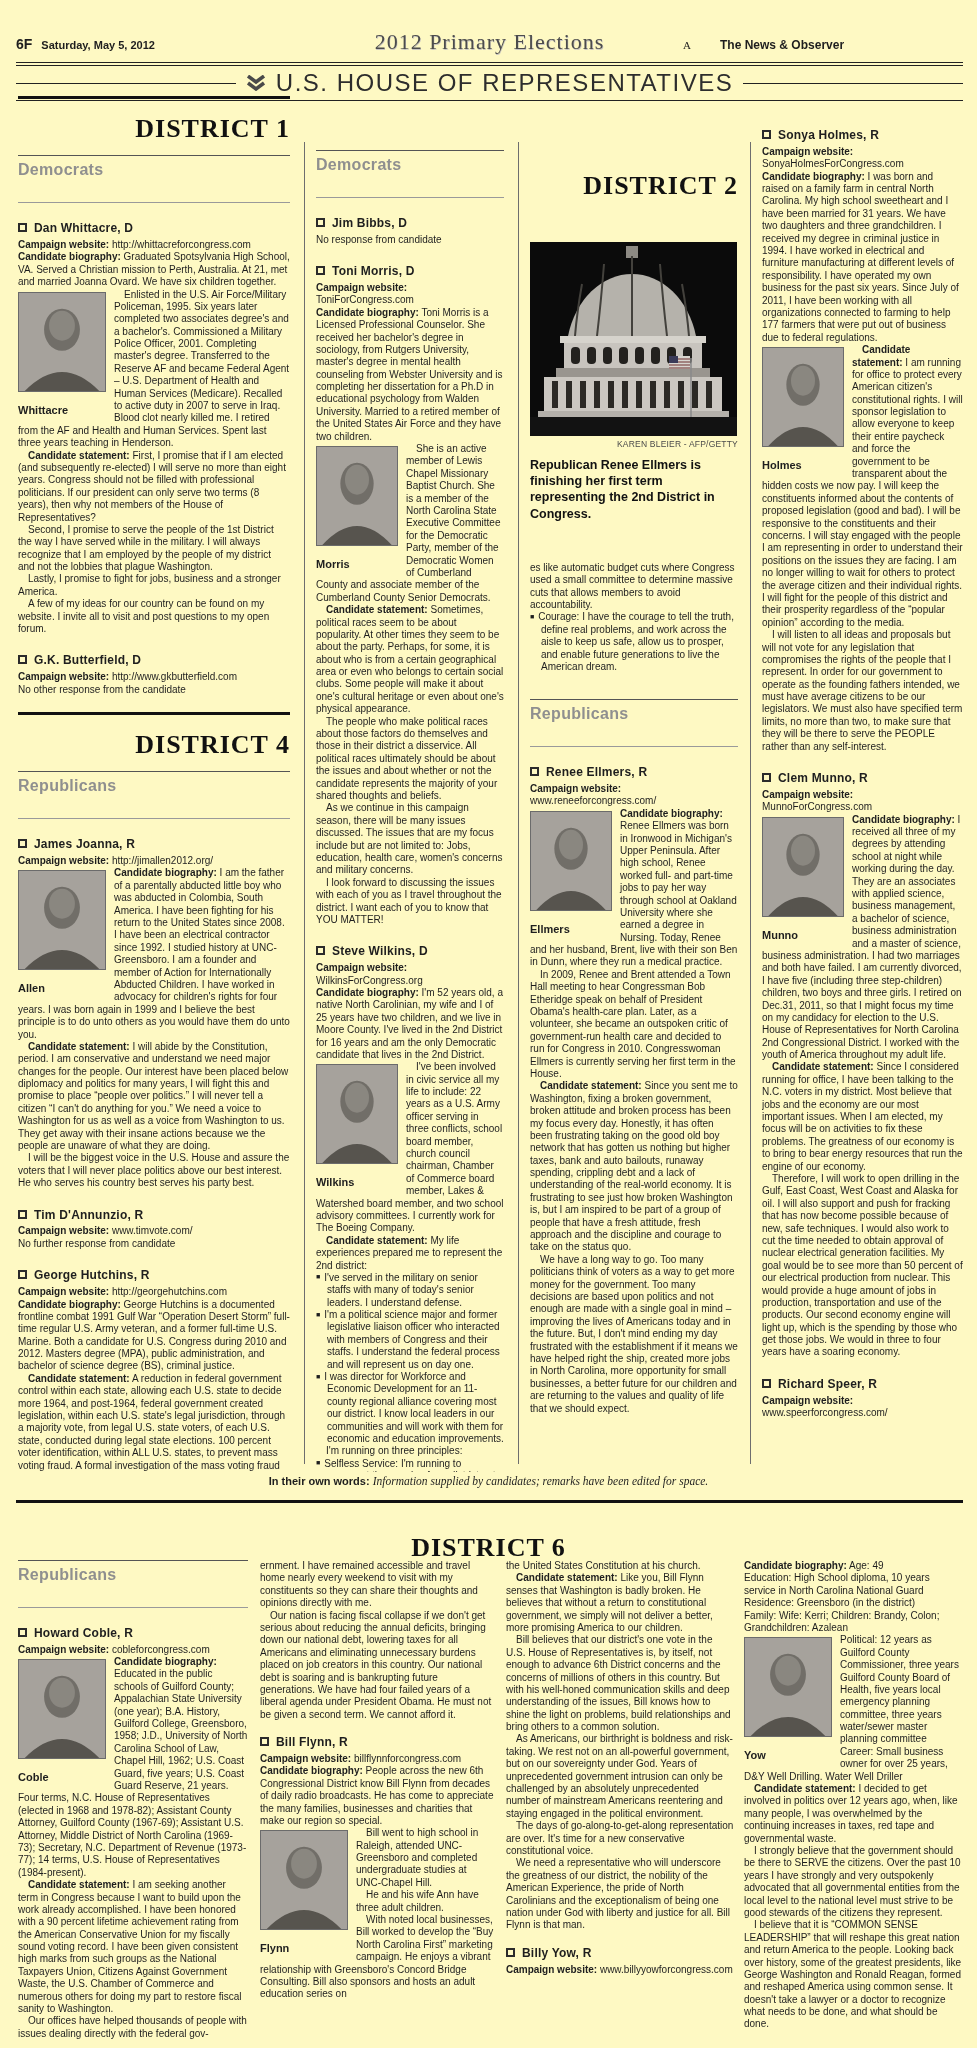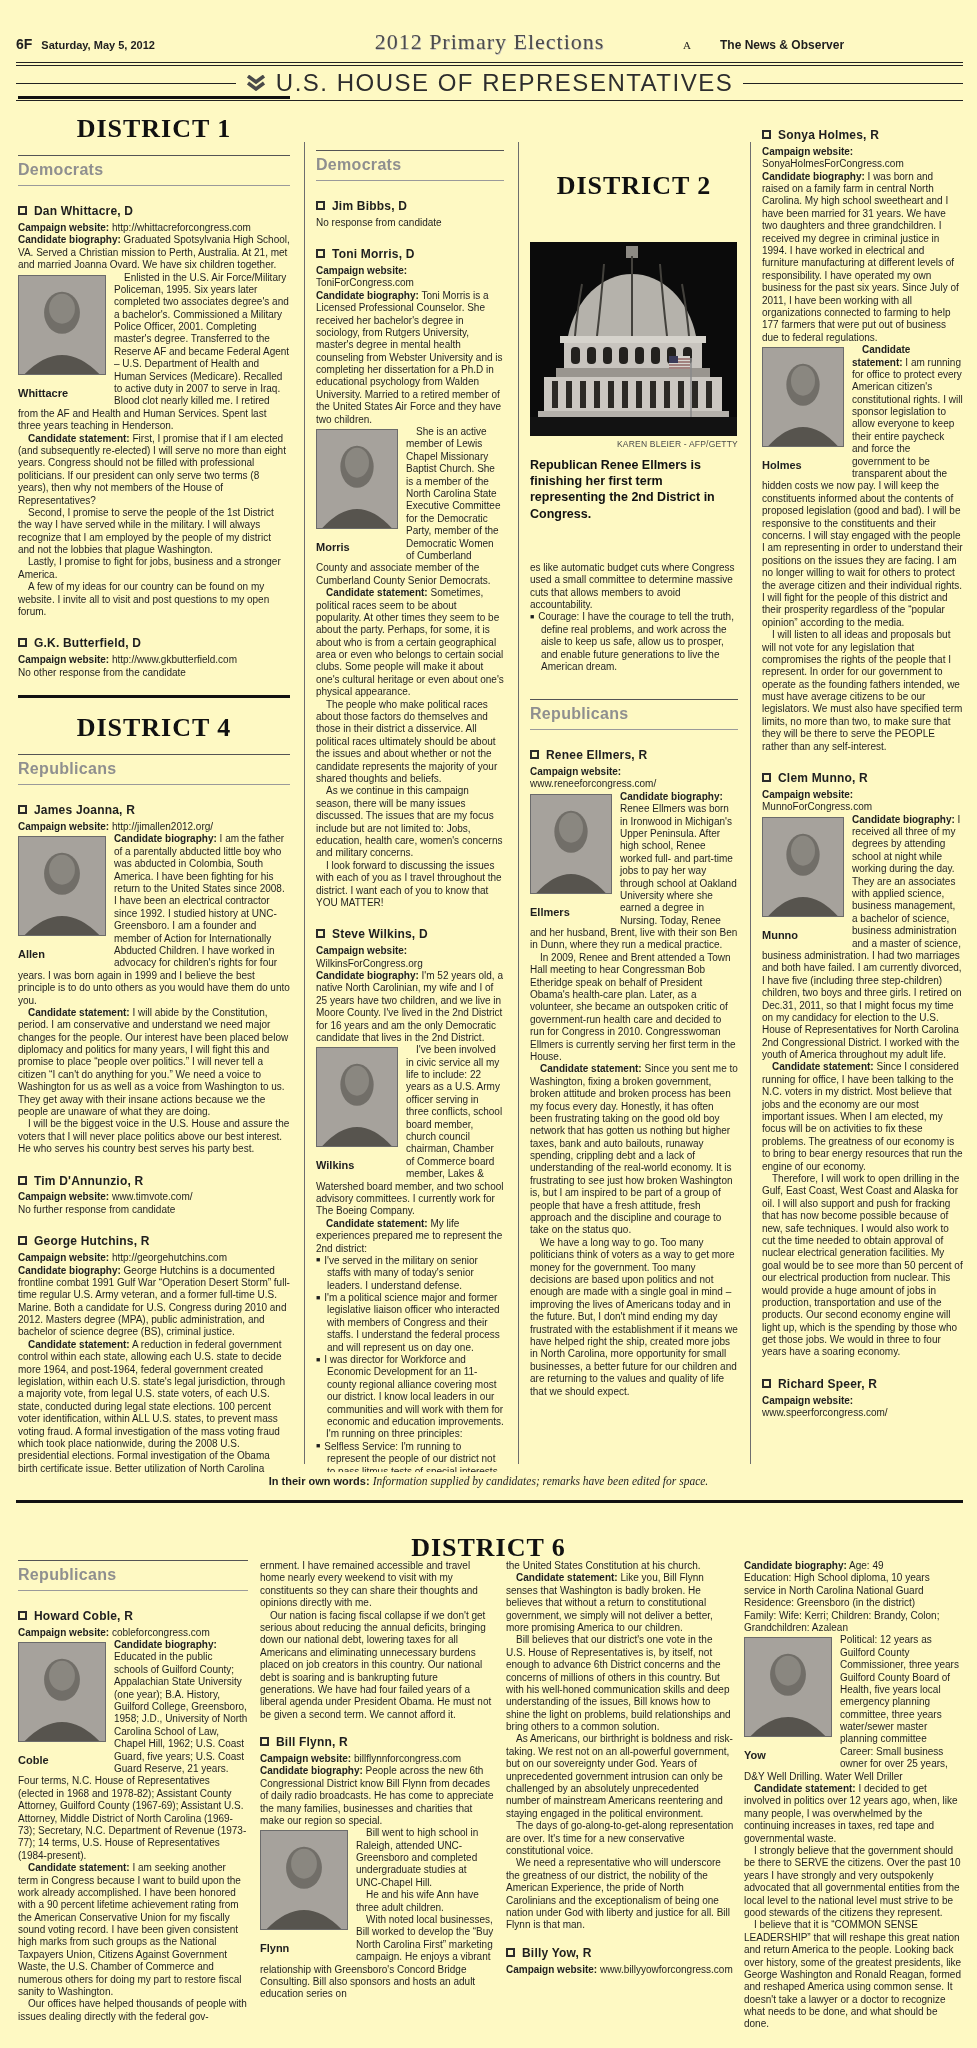--- a/index.html
+++ b/index.html
@@ -27,23 +27,23 @@
   
   .top{position:absolute;top:96px;left:16px;width:947px;height:1376px}
   .col{position:absolute;top:0;height:1376px;overflow:hidden}
   .c1{left:2px;width:272px}
   .c2{left:300px;width:188px}
   .c3{left:514px;width:208px}
   .c4{left:746px;width:201px}
   .vr{position:absolute;top:46px;height:1322px;width:1px;background:#6e6e6e}
   .vr1{left:288px}.vr2{left:502px}.vr3{left:734px}
   .rulethick{border-top:3px solid #121212}
-  .dtitle{font-family:"Liberation Serif",serif;font-weight:bold;font-size:26px;letter-spacing:1px;text-align:center;margin:14px 0 10px;color:#111}
+  .dtitle{font-family:"Liberation Serif",serif;font-weight:bold;font-size:26px;letter-spacing:1px;text-align:right;margin:14px 0 10px;color:#111}
   .c3 .dtitle{margin:74px 0 40px}
-  .party{font-size:16px;font-weight:bold;color:#8f8f8f;letter-spacing:.3px;border-top:1px solid #555;border-bottom:1px solid #9a9a9a;padding:4px 0 5px;margin:8px 0 10px}
+  .party{font-size:16px;font-weight:bold;color:#8f8f8f;letter-spacing:.3px;border-top:1px solid #555;border-bottom:1px solid #9a9a9a;padding:4px 0 22px;margin:8px 0 10px}
   .mt{margin-top:54px}
   .cand{margin:6px 0 10px;overflow:hidden}
   .cname{font-size:12px;font-weight:bold;margin:8px 0 3px;letter-spacing:.2px}
   .cb{display:inline-block;width:9px;height:9px;border:2px solid #2b2b2b;margin-right:7px}
   .pf{float:left;width:88px;margin:3px 8px 2px 0}
   .c2 .pf,.c3 .pf,.c4 .pf{width:82px}
   .hs{width:100%;height:100px;border:1px solid #6b6b6b}
   .hs svg{display:block;width:100%;height:100%}
   .pn{font-weight:bold;font-size:11px;margin-top:12px}
   .bl{padding-left:11px;text-indent:-11px}

